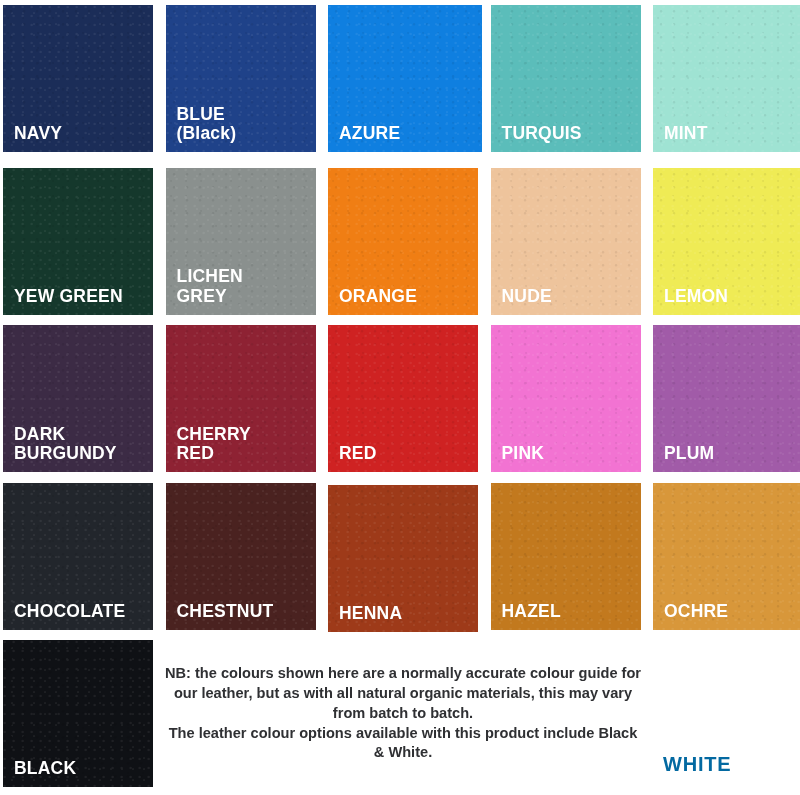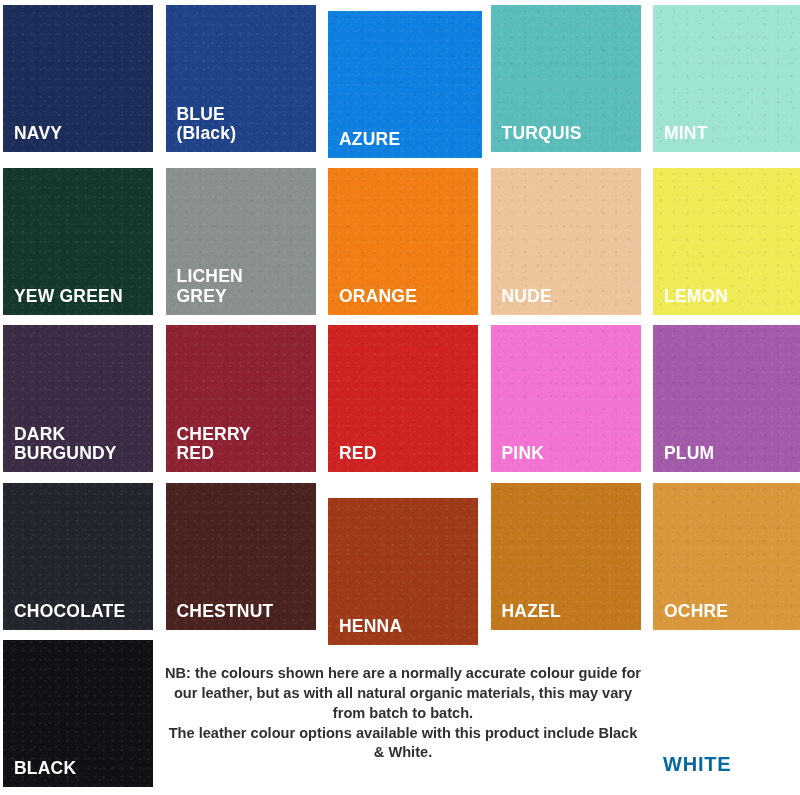--- a/index.html
+++ b/index.html
@@ -99,21 +99,21 @@
   <div id="swatch-grid">
       <div class="swatch" style="left: 3px; top: 5px; width: 150px; height: 147px; background: rgb(27, 45, 88);">
         <div class="grain"></div>
         <div class="swatch-label">NAVY</div>
       </div>
       <div class="swatch" style="left: 165.5px; top: 5px; width: 150px; height: 147px; background: rgb(31, 66, 137);">
         <div class="grain"></div>
         <div class="swatch-label mixedcase">BLUE
 (Black)</div>
       </div>
-      <div class="swatch" style="left: 328px; top: 5px; width: 154px; height: 147px; background: rgb(15, 127, 224); margin-top: 6px;">
+      <div class="swatch" style="left: 328px; top: 5px; width: 154px; height: 147px; background: rgb(15, 127, 224);">
         <div class="grain"></div>
         <div class="swatch-label">AZURE</div>
       </div>
       <div class="swatch" style="left: 490.5px; top: 5px; width: 150px; height: 147px; background: rgb(91, 189, 186);">
         <div class="grain"></div>
         <div class="swatch-label">TURQUIS</div>
       </div>
       <div class="swatch" style="left: 653px; top: 5px; width: 150px; height: 147px; background: rgb(159, 227, 211);">
         <div class="grain"></div>
         <div class="swatch-label">MINT</div>
@@ -162,21 +162,21 @@
         <div class="swatch-label">PLUM</div>
       </div>
       <div class="swatch" style="left: 3px; top: 482.5px; width: 150px; height: 147px; background: rgb(34, 38, 44);">
         <div class="grain"></div>
         <div class="swatch-label">CHOCOLATE</div>
       </div>
       <div class="swatch" style="left: 165.5px; top: 482.5px; width: 150px; height: 147px; background: rgb(74, 34, 32);">
         <div class="grain"></div>
         <div class="swatch-label">CHESTNUT</div>
       </div>
-      <div class="swatch" style="left: 328px; top: 498px; width: 150px; height: 147px; background: rgb(158, 58, 25); padding-left: 48px;">
+      <div class="swatch" style="left: 328px; top: 485px; width: 150px; height: 147px; background: rgb(158, 58, 25); padding-left: 48px;">
         <div class="grain"></div>
         <div class="swatch-label">HENNA</div>
       </div>
       <div class="swatch" style="left: 490.5px; top: 482.5px; width: 150px; height: 147px; background: rgb(194, 121, 30);">
         <div class="grain"></div>
         <div class="swatch-label">HAZEL</div>
       </div>
       <div class="swatch" style="left: 653px; top: 482.5px; width: 150px; height: 147px; background: rgb(216, 151, 58);">
         <div class="grain"></div>
         <div class="swatch-label">OCHRE</div>

